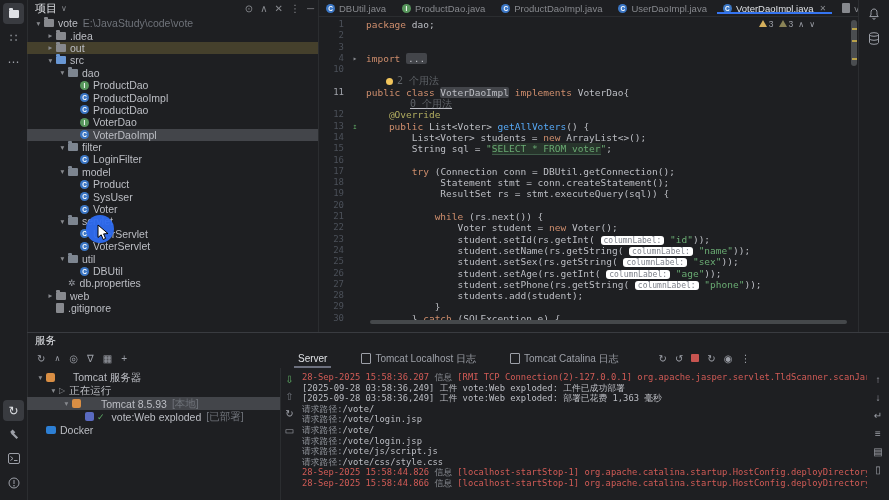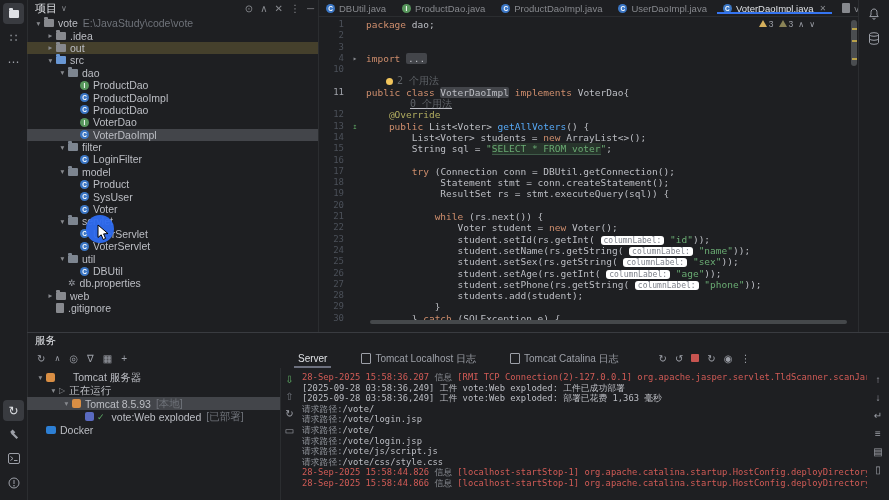--- a/index.html
+++ b/index.html
@@ -406,21 +406,21 @@
             <span class="lbl" style="margin-left: 18px;">Tomcat 服务器</span>
           </div>
           <div class="srow" style="padding-left: 21px;">
             <span class="arrow" style="width: 11px; font-size: 7.5px; color: rgb(135, 137, 142); text-align: center; flex: 0 0 auto;">▾</span>
             <span class="ic ic-run">▷</span>
             <span class="lbl" style="margin-left: 4px;">正在运行</span>
           </div>
           <div class="srow sel-row" style="padding-left: 34px;">
             <span class="arrow" style="width: 11px; font-size: 7.5px; color: rgb(135, 137, 142); text-align: center; flex: 0 0 auto;">▾</span>
             <span class="ic ic-tomcat"></span>
-            <span class="lbl" style="margin-left: 4px;">Tomcat 8.5.93</span>
+            <span class="lbl" style="margin-left: 20px;">Tomcat 8.5.93</span>
             <span class="extra">[本地]</span>
           </div>
           <div class="srow" style="padding-left: 47px;">
             <span class="arrow" style="width: 11px; font-size: 7.5px; color: rgb(135, 137, 142); text-align: center; flex: 0 0 auto;"></span>
             <span class="ic ic-artifact"></span>
             <span class="check" style="margin-left: 3px;">✓</span>
             <span class="lbl" style="margin-left: 4px;">vote:Web exploded</span>
             <span class="extra">[已部署]</span>
           </div>
           <div class="srow" style="padding-left: 8px;">

